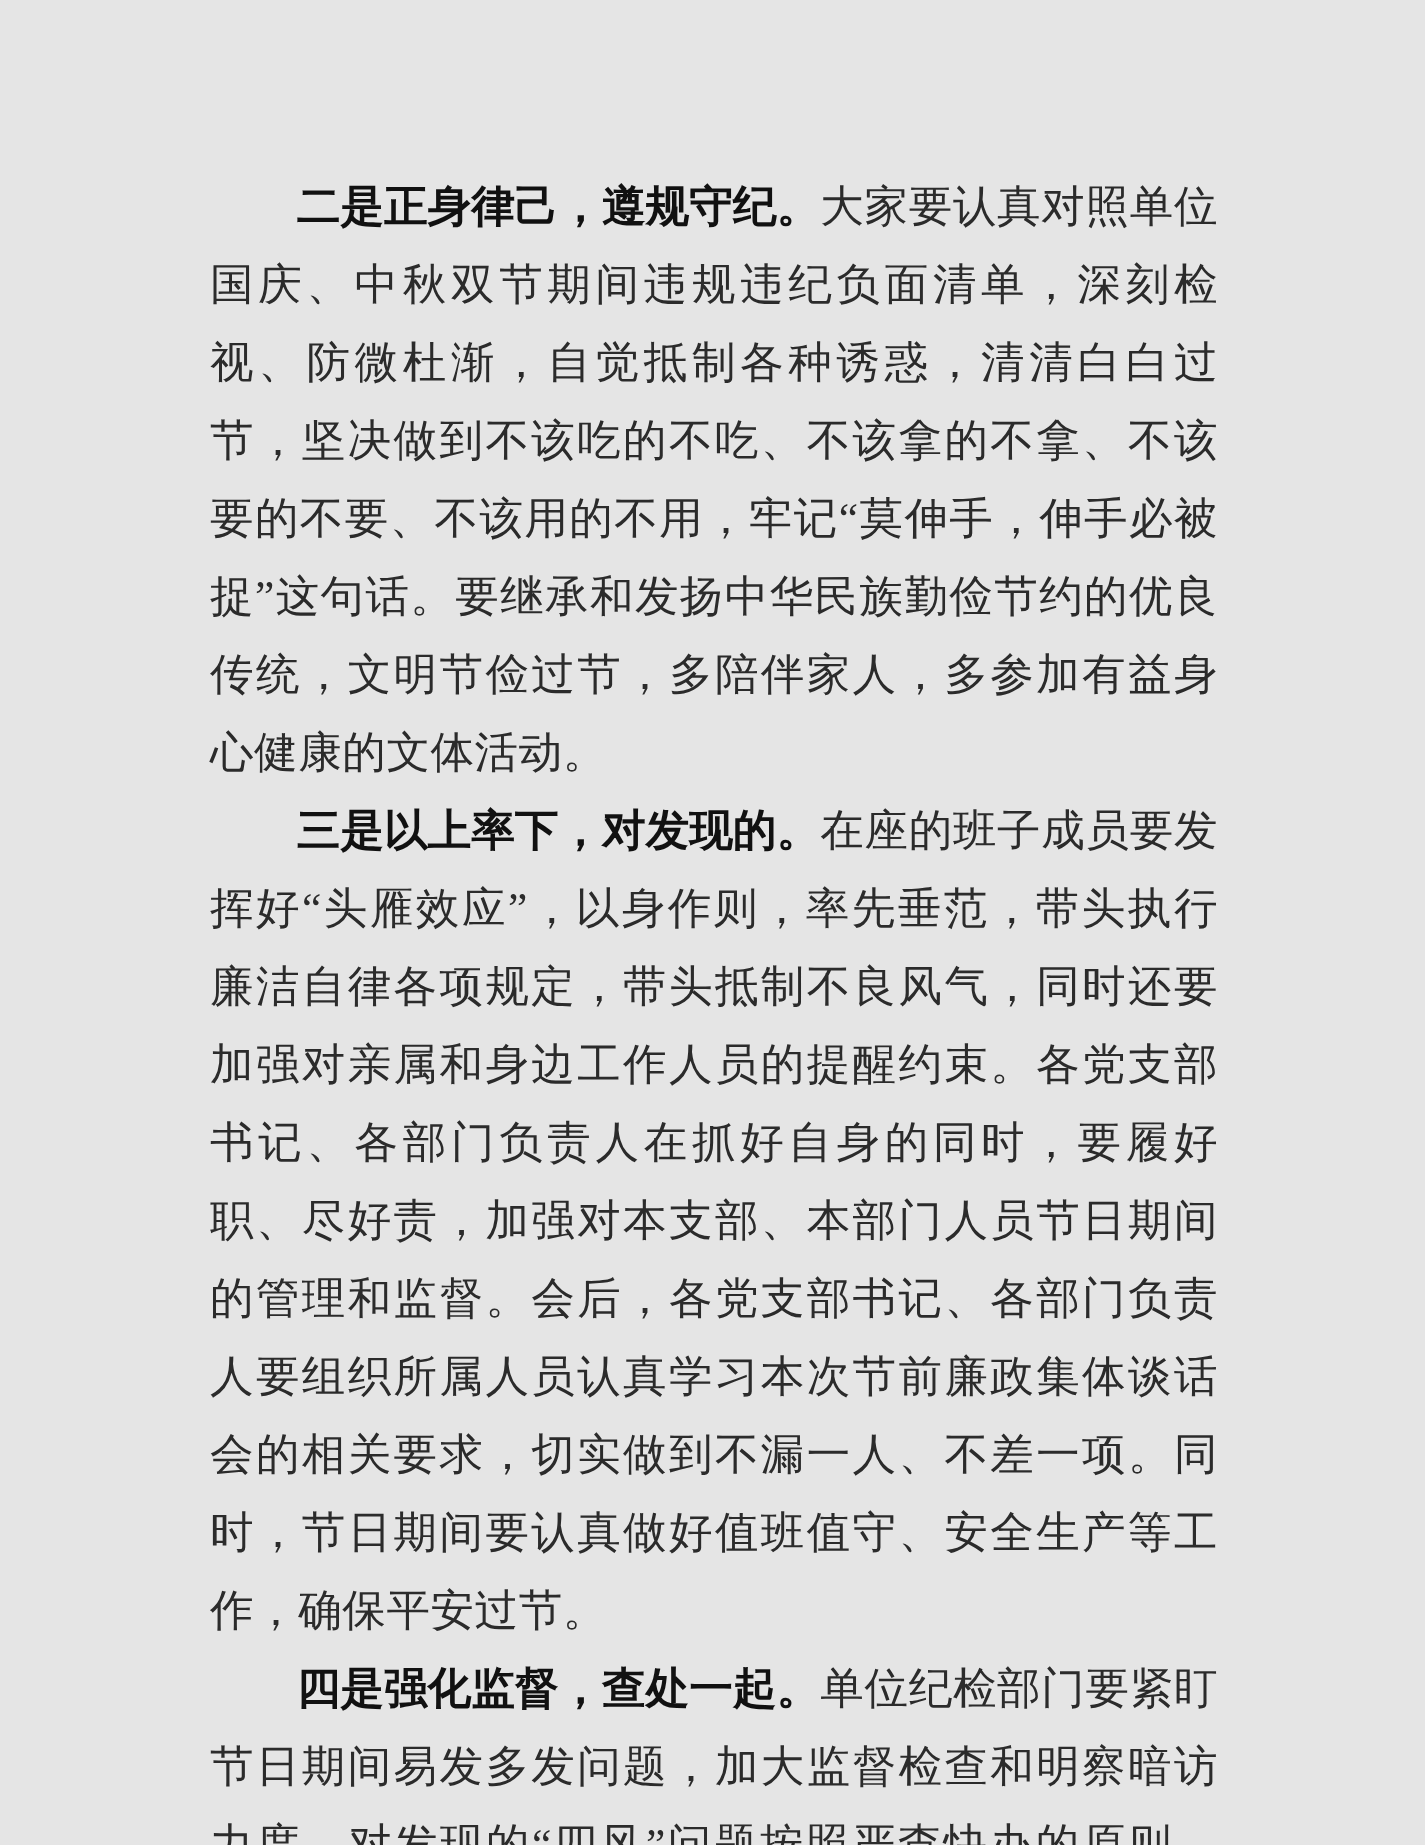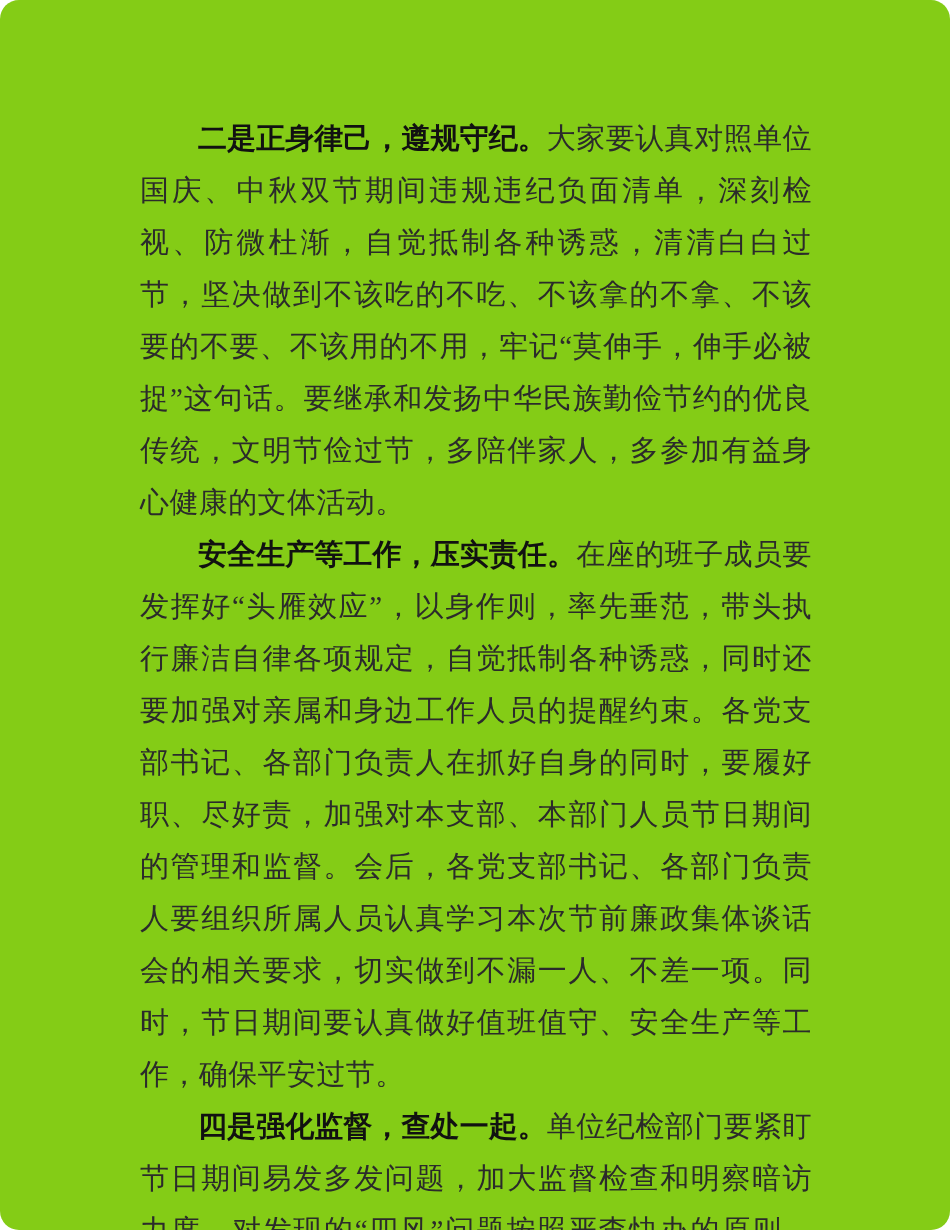--- a/index.html
+++ b/index.html
@@ -14,23 +14,22 @@
     overflow: hidden;
     font-family: "Liberation Serif", "DejaVu Serif", serif;
     -webkit-font-smoothing: antialiased;
   }
 
   
   .page {
     position: relative;
     width: 950px;
     height: 1230px;
-    background: #84cc16;
+    background: #e5e5e5;
     box-sizing: border-box;
-    border-radius: 19px;
   }
 
   
   .doc-body {
     position: absolute;
     left: 140px;
     top: 112px;
     width: 672px;
   }
 
@@ -68,21 +67,21 @@
 
 <div class="page">
 
   <div class="doc-body">
 
     <p class="paragraph">
       <span class="para-heading">二是正身律己，遵规守纪。</span><span class="para-text">大家要认真对照单位国庆、中秋双节期间违规违纪负面清单，深刻检视、防微杜渐，自觉抵制各种诱惑，清清白白过节，坚决做到不该吃的不吃、不该拿的不拿、不该要的不要、不该用的不用，牢记“莫伸手，伸手必被捉”这句话。要继承和发扬中华民族勤俭节约的优良传统，文明节俭过节，多陪伴家人，多参加有益身心健康的文体活动。</span>
     </p>
 
     <p class="paragraph">
-      <span class="para-heading">安全生产等工作，压实责任。</span><span class="para-text">在座的班子成员要发挥好“头雁效应”，以身作则，率先垂范，带头执行廉洁自律各项规定，自觉抵制各种诱惑，同时还要加强对亲属和身边工作人员的提醒约束。各党支部书记、各部门负责人在抓好自身的同时，要履好职、尽好责，加强对本支部、本部门人员节日期间的管理和监督。会后，各党支部书记、各部门负责人要组织所属人员认真学习本次节前廉政集体谈话会的相关要求，切实做到不漏一人、不差一项。同时，节日期间要认真做好值班值守、安全生产等工作，确保平安过节。</span>
+      <span class="para-heading">三是以上率下，对发现的。</span><span class="para-text">在座的班子成员要发挥好“头雁效应”，以身作则，率先垂范，带头执行廉洁自律各项规定，带头抵制不良风气，同时还要加强对亲属和身边工作人员的提醒约束。各党支部书记、各部门负责人在抓好自身的同时，要履好职、尽好责，加强对本支部、本部门人员节日期间的管理和监督。会后，各党支部书记、各部门负责人要组织所属人员认真学习本次节前廉政集体谈话会的相关要求，切实做到不漏一人、不差一项。同时，节日期间要认真做好值班值守、安全生产等工作，确保平安过节。</span>
     </p>
 
     <p class="paragraph">
       <span class="para-heading">四是强化监督，查处一起。</span><span class="para-text">单位纪检部门要紧盯节日期间易发多发问题，加大监督检查和明察暗访力度，对发现的“四风”问题按照严查快办的原则，发现一起、查处一起，同时还要严肃追究相关责任人的责任。</span>
     </p>
 
   </div>
 
 </div>
 

